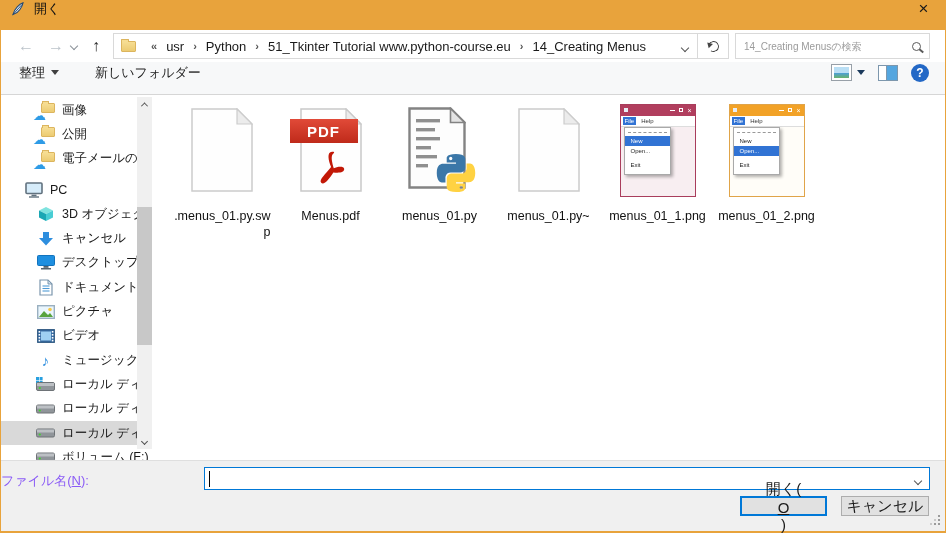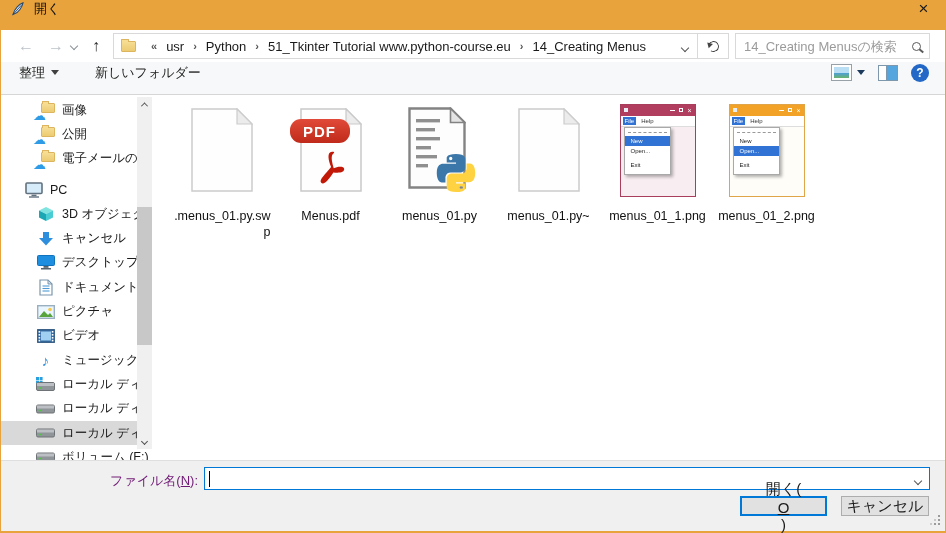--- a/index.html
+++ b/index.html
@@ -46,21 +46,21 @@
   .addr-divider { width:1px; height:100%; background:#d9d9d9; }
   .refresh-btn { width:30px; height:100%; display:flex; align-items:center;
                  justify-content:center; }
   .refresh-ic { width:11px; height:11px; border:1.5px solid #444; border-radius:50%;
                 border-left-color:transparent; position:relative; transform:rotate(-15deg); }
   .refresh-ic::after { content:''; position:absolute; left:-4px; top:-3px;
                 border:3px solid transparent; border-right:5px solid #444;
                 transform:rotate(60deg); }
   .searchbox { width:195px; height:26px; border:1px solid #d9d9d9; margin-left:6px;
                display:flex; align-items:center; padding:0 8px; background:#fff; }
-  .searchbox input { flex:1; border:none; outline:none; font-size:13px;
+  .searchbox input { flex:1; border:none; outline:none; font-size:10px;
                color:#1a1a1a; min-width:0; font-family:inherit; background:transparent; }
   .searchbox input::placeholder { color:#9b9b9b; }
   .mag { width:9px; height:9px; border:1.5px solid #5a5a5a; border-radius:50%;
          position:relative; flex:none; margin-left:6px; }
   .mag::after { content:''; position:absolute; width:5px; height:1.5px;
          background:#5a5a5a; transform:rotate(40deg); right:-4px; bottom:-2px; }
 
   
   .toolbar { height:33px; background:#f7f8f9; border-bottom:1px solid #d6d6d6;
              display:flex; align-items:center; padding:0 16px 11px 18px; }
@@ -112,24 +112,24 @@
   .filelist { flex:1; padding:8px 0 0 12px; display:flex; flex-wrap:wrap;
               align-content:flex-start; }
   .tile { width:109px; display:flex; flex-direction:column; align-items:center;
           margin-bottom:6px; }
   .tile .iconbox { height:94px; display:flex; align-items:center;
           justify-content:center; position:relative; }
   .tile .fname { font-size:12.5px; color:#111; text-align:right; line-height:16px;
           max-width:98px; word-break:break-all; margin-top:11px; }
 
   .pdf-wrap { position:relative; width:62px; height:84px; }
-  .pdf-banner { position:absolute; top:11px; left:-10px; width:60px; height:24px;
+  .pdf-banner { position:absolute; top:11px; left:-10px; width:68px; height:24px;
           background:linear-gradient(#e14a38,#bf2a1a); color:#fff; font-weight:bold;
           font-size:15px; letter-spacing:1px; display:flex; align-items:center;
-          justify-content:center;border-radius:11px; }
+          justify-content:center; }
   .py-wrap { position:relative; width:64px; height:86px; }
   .py-logo { position:absolute; right:-6px; bottom:-2px; }
 
   
   .thumb { width:76px; height:93px; position:relative; font-size:6px; }
   .t1 { border:1px solid #a93d5c; background:#f8eef1; }
   .t2 { border:1px solid #e0a449; background:#fffdf8; }
   .t-titlebar { height:11px; display:flex; align-items:center; padding:0 3px;
                 gap:3px; }
   .t1 .t-titlebar { background:#b13e5e; }
@@ -160,22 +160,22 @@
   .sb-chev { width:5px; height:5px; border-right:1.4px solid #505050;
         border-bottom:1.4px solid #505050; }
   .sb-up .sb-chev { transform:rotate(-135deg) translate(-1px,-1px); }
   .sb-down .sb-chev { transform:rotate(45deg); }
   .sb-thumb { position:absolute; left:0; top:110px; width:15px; height:138px;
         background:#c8c8c8; }
 
   
   .footer { height:71px; background:#f0f0f0; border-top:1px solid #dfdfdf;
             position:relative; }
-  .fname-label { position:absolute; left:0; top:11px; width:197px; text-align:right;
-            font-size:13px; color:#701a75; }
+  .fname-label { position:absolute; left:0; top:11px; width:197px; 
+            font-size:13px; color:#8b5cf6; }
   .fname-label .u { text-decoration:underline; }
   .fname-combo { position:absolute; left:203px; right:15px; top:6px; height:23px;
             background:#fff; border:1px solid #0078d7; display:flex;
             align-items:center; }
   .fname-combo input { flex:1; border:none; outline:none; height:100%;
             font-size:13px; padding-left:5px; font-family:inherit; background:transparent; }
   .caret { position:absolute; left:4px; top:3px; width:1px; height:16px;
             background:#000; }
   .combo-chev { padding:0 8px; }
   .btn-row { position:absolute; right:16px; top:35px; display:flex; gap:14px; }

